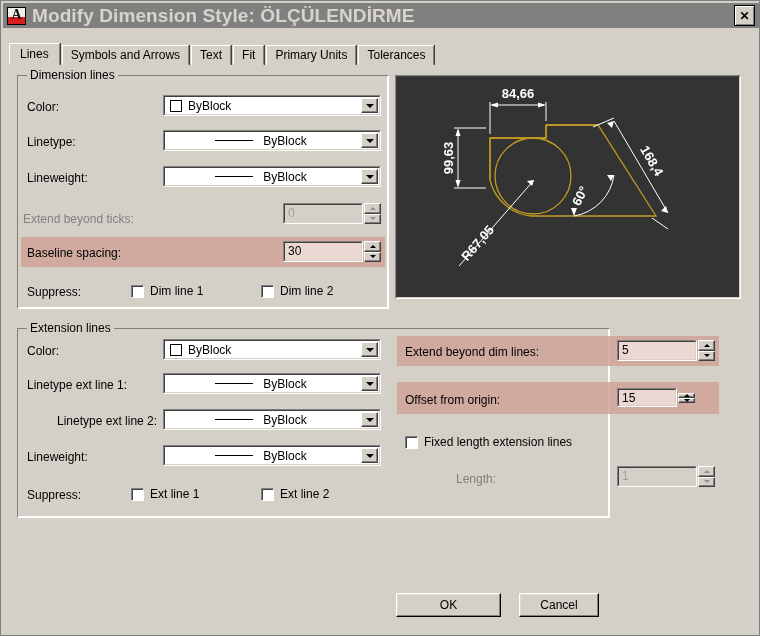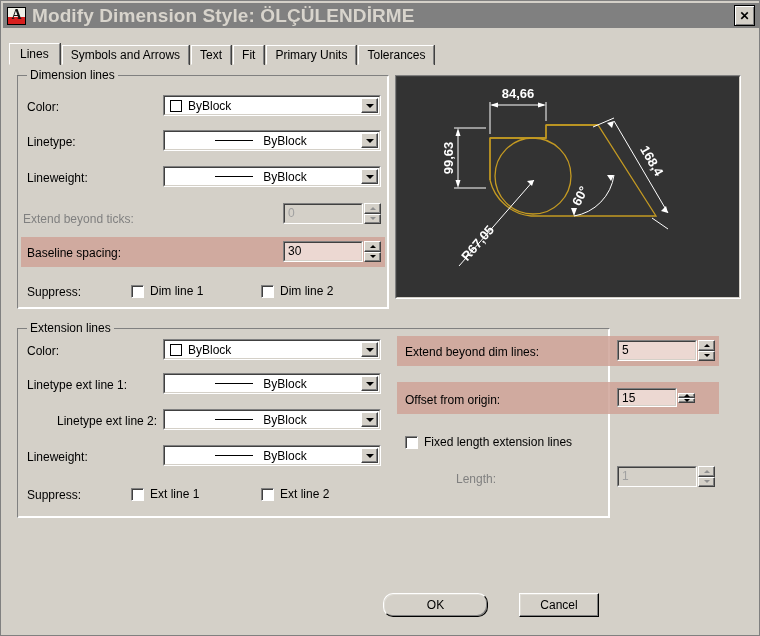--- a/index.html
+++ b/index.html
@@ -619,16 +619,16 @@
     <div class="btns">
       <div class="sbtn">
           <span class="tri-up-s dim"></span>
         </div>
       <div class="sbtn">
           <span class="tri-down-s dim"></span>
         </div>
     </div>
   </div>
 
-  <div class="btn" style="left:382px; top:592px; width:105px;border-radius:10px;">OK</div>
+  <div class="btn" style="left:395px; top:592px; width:105px;">OK</div>
   <div class="btn" style="left:518px; top:592px; width:80px;">Cancel</div>
 
 </div>
 
 </body></html>

